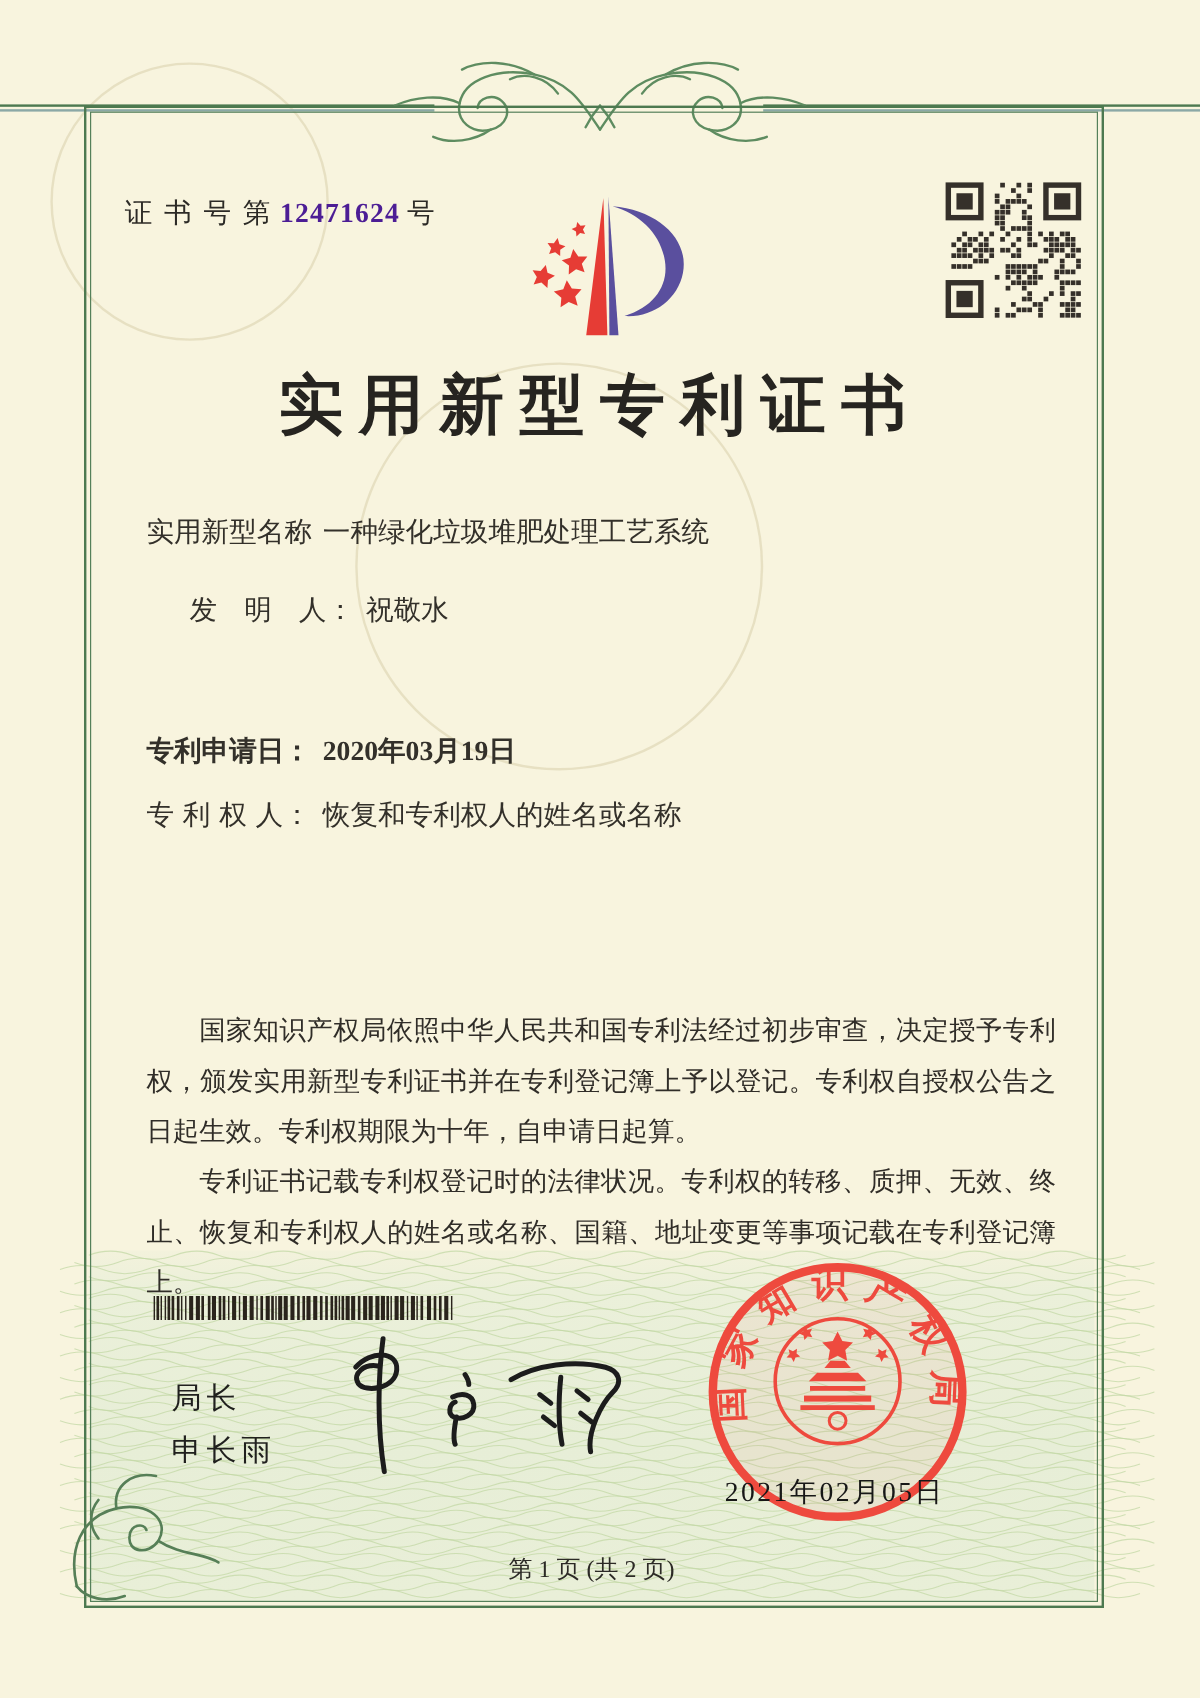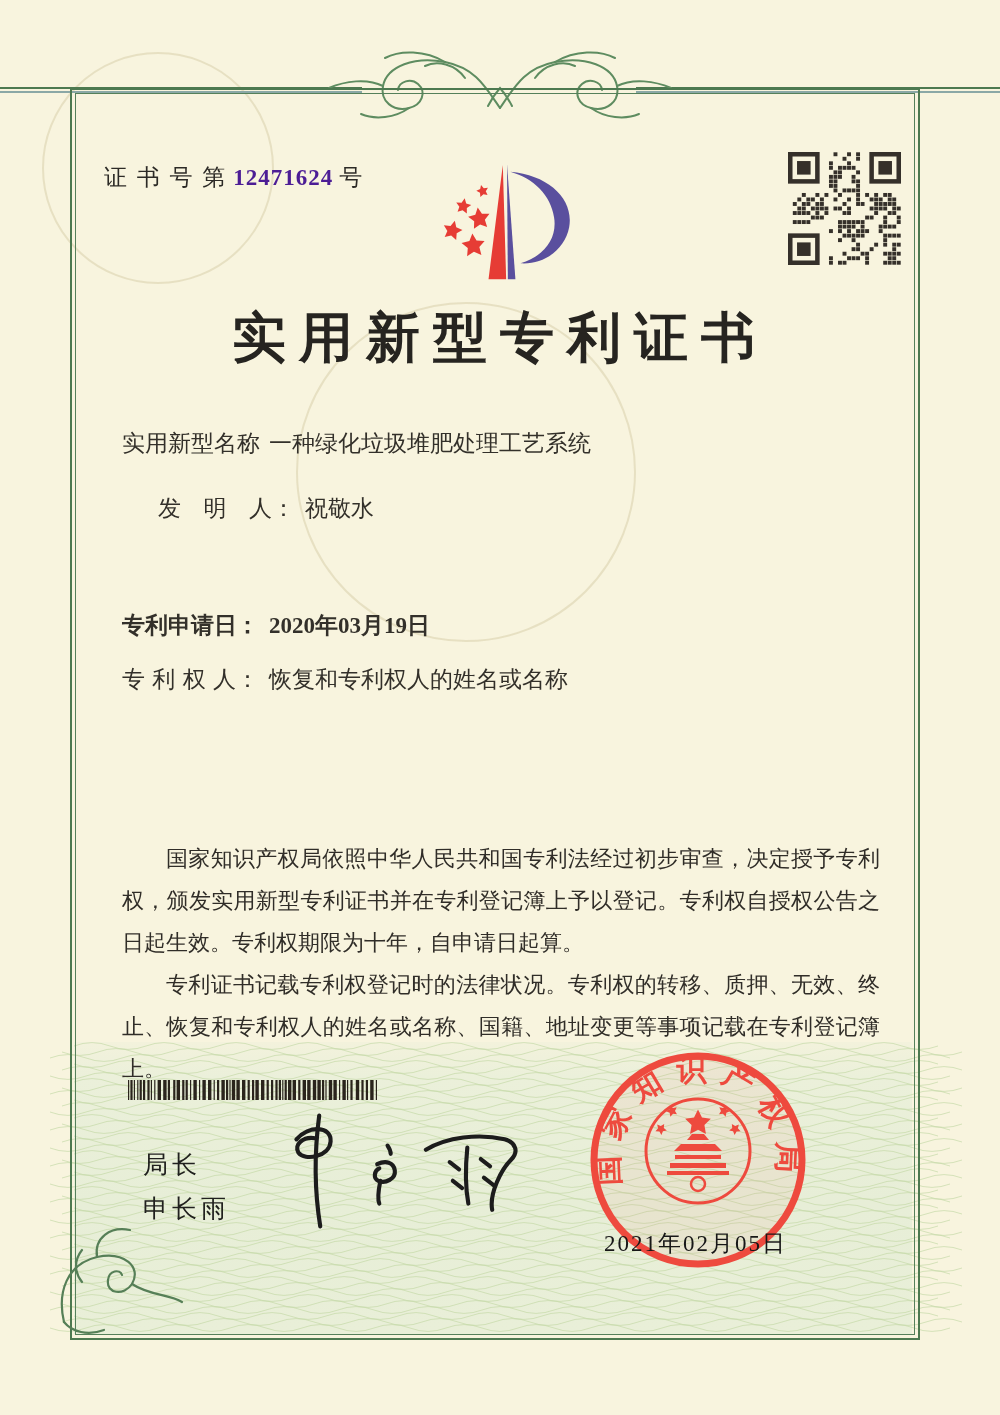--- a/index.html
+++ b/index.html
@@ -477,15 +477,16 @@
       <path d="M99,114 L147,114 L140,107 L106,107 Z"></path>
       <rect x="100" y="118" width="46" height="4"></rect>
       <rect x="95" y="126" width="56" height="5"></rect>
       <rect x="92" y="134" width="62" height="4"></rect>
       <circle cx="123" cy="147" r="7" fill="none" stroke="#ee4a3e" stroke-width="2.5"></circle>
     </g>
   </svg>
 
   <div class="abs seal-date">2021年02月05日</div>
 
+  <div class="abs page-info">第 1 页 (共 2 页)</div>
 
 
 </div>
 
 </body></html>

